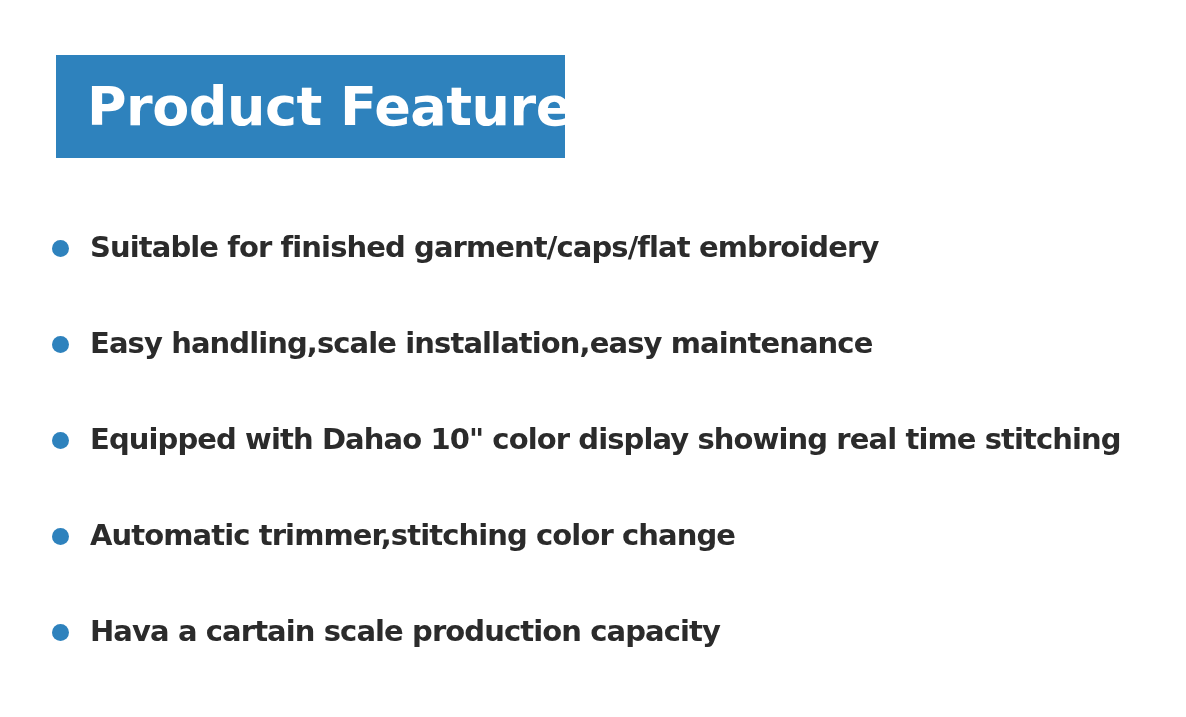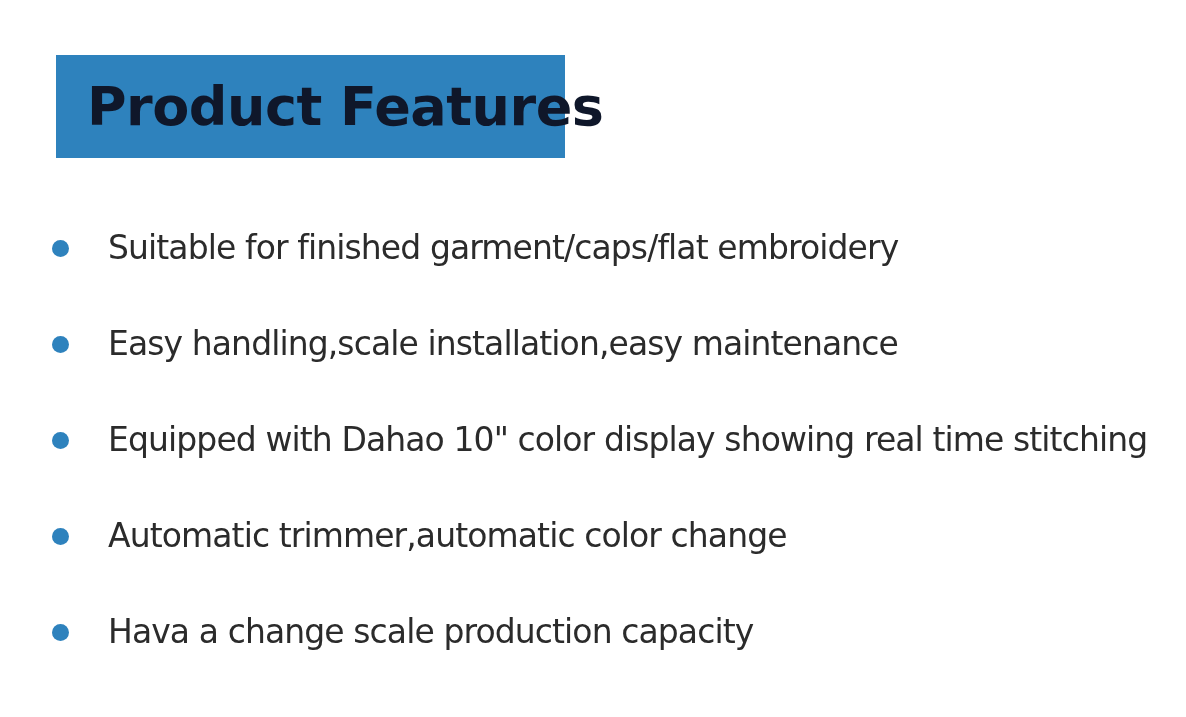--- a/index.html
+++ b/index.html
@@ -30,21 +30,21 @@
     width: 509px;
     height: 103px;
     background: #2e82bd;
     display: flex;
     align-items: center;
     box-sizing: border-box;
     padding-left: 31px;
   }
 
   .header-title {
-    color: #0f172a;
+    color: #ffffff;
     font-family: "DejaVu Sans", "Liberation Sans", sans-serif;
     font-size: 54px;
     font-weight: bold;
     letter-spacing: -0.5px;
     line-height: 1;
     white-space: nowrap;
   }
 
   
   .feature-list {
@@ -69,26 +69,25 @@
     width: 17px;
     height: 17px;
     border-radius: 50%;
     background: #2e82bd;
     margin-right: 21px;
   }
 
   .feature-text {
     color: #2b2b2b;
     font-family: "DejaVu Sans", "Liberation Sans", sans-serif;
-    font-size: 33px;
-    font-weight: 400;
+    font-size: 29px;
+    font-weight: 700;
     line-height: 1.15;
     white-space: nowrap;
     letter-spacing: -0.9px;
-    margin-left: 18px;
   }
 </style>
 </head>
 <body>
 
 <div class="page">
 
   <div class="header-banner">
     <span class="header-title">Product Features</span>
   </div>
@@ -105,23 +104,23 @@
       <span class="feature-text">Easy handling,scale installation,easy maintenance</span>
     </li>
 
     <li class="feature-item">
       <span class="bullet-dot"></span>
       <span class="feature-text">Equipped with Dahao 10" color display showing real time stitching</span>
     </li>
 
     <li class="feature-item">
       <span class="bullet-dot"></span>
-      <span class="feature-text">Automatic trimmer,automatic color change</span>
+      <span class="feature-text">Automatic trimmer,stitching color change</span>
     </li>
 
     <li class="feature-item">
       <span class="bullet-dot"></span>
-      <span class="feature-text">Hava a change scale production capacity</span>
+      <span class="feature-text">Hava a cartain scale production capacity</span>
     </li>
 
   </ul>
 
 </div>
 
 </body></html>

